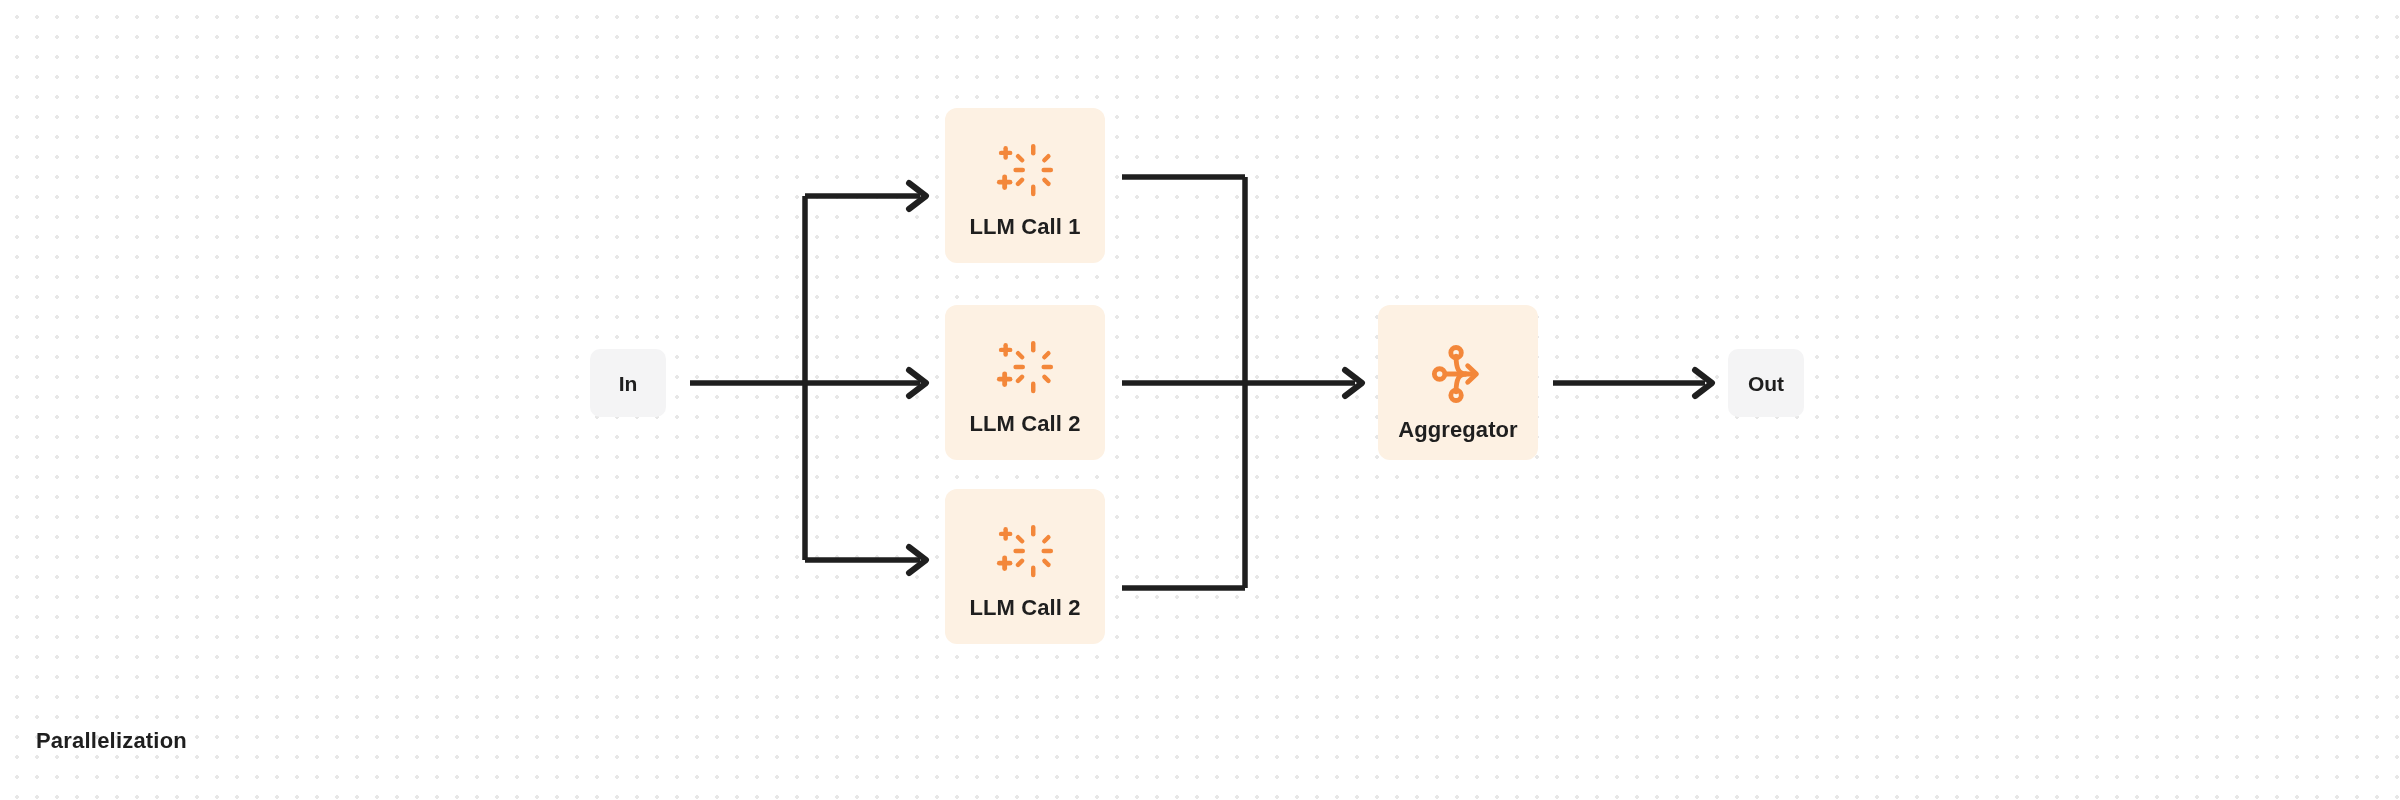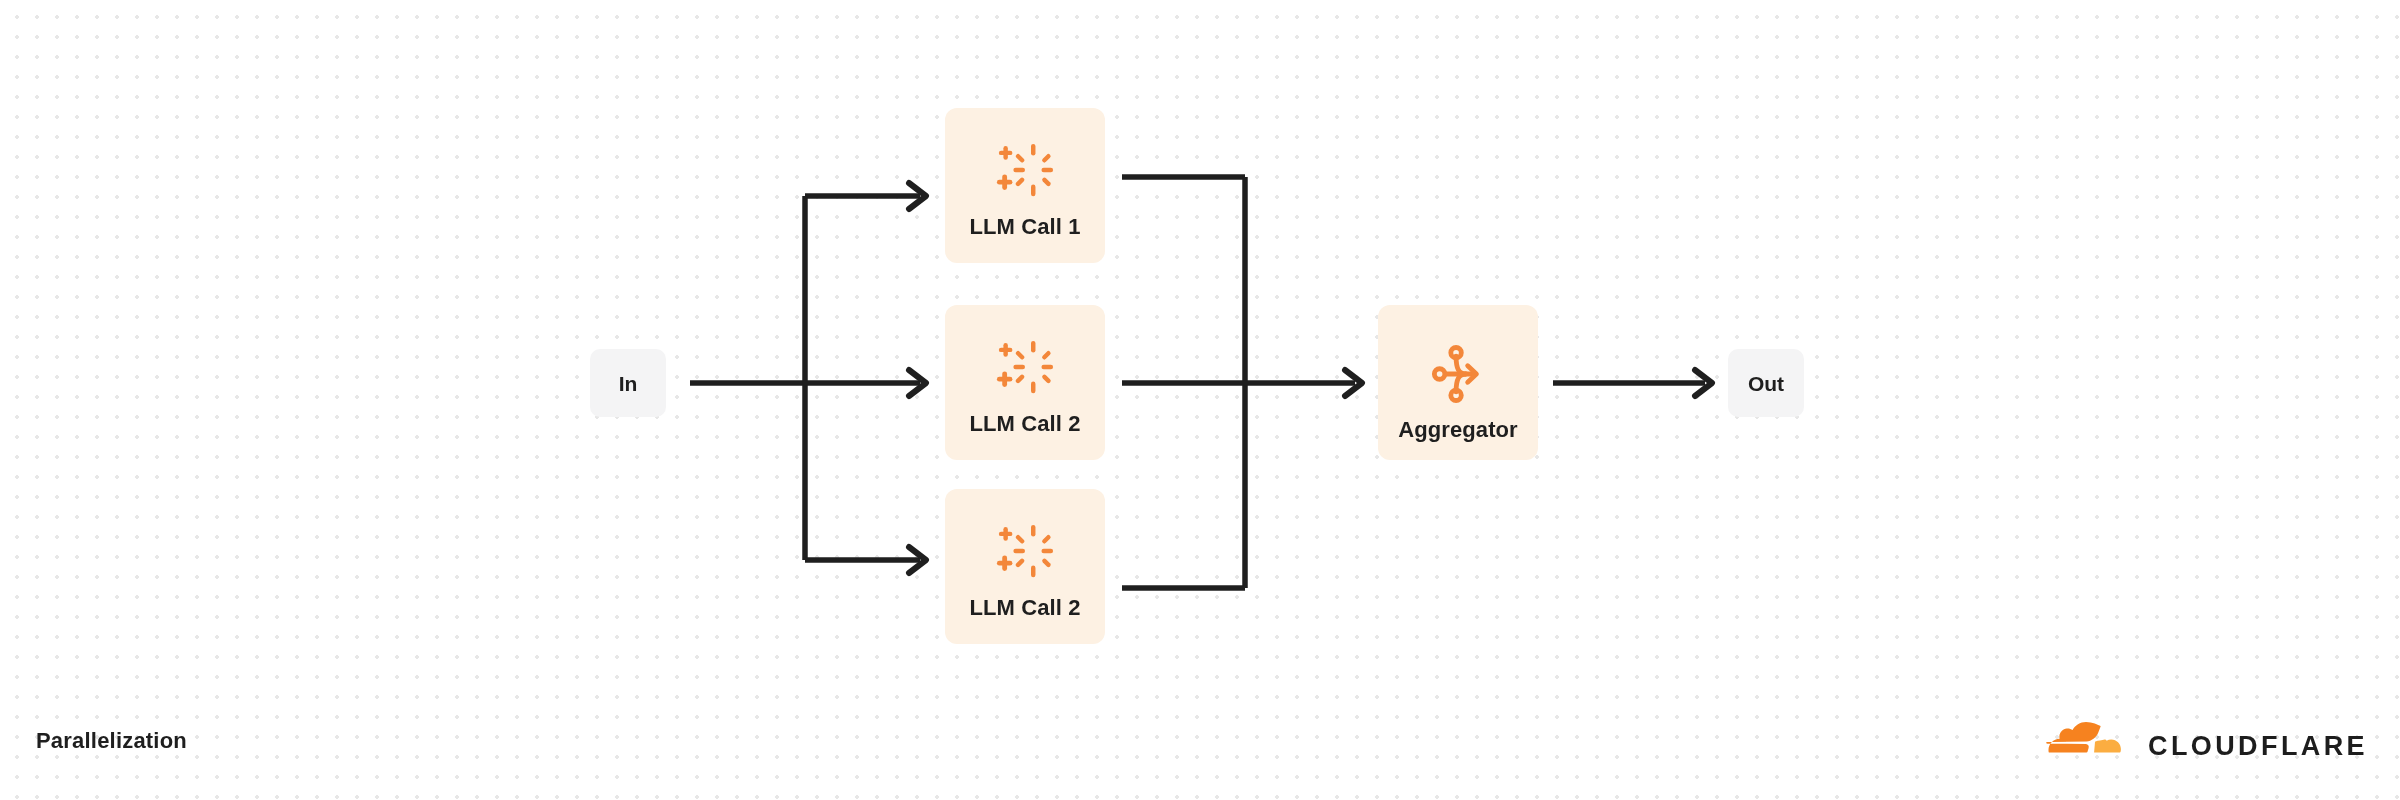--- a/index.html
+++ b/index.html
@@ -251,32 +251,14 @@
     </svg>
     <span class="node-label">Aggregator</span>
   </div>
 
   <div class="node node-io" style="left:1728px; top:349px;justify-content:center;">
     <span class="io-label">Out</span>
   </div>
 
   <div id="caption">Parallelization</div>
 
-  <div id="brand">
-    <svg width="118" height="48" viewBox="0 0 118 48" xmlns="http://www.w3.org/2000/svg">
-
-      <path d="M84 18.5 c-1.6 0 -3.2 0.3 -4.6 0.9 c-0.2 0.1 -0.4 0.3 -0.4 0.6
-               l-0.9 10.2 c0 0.2 0.1 0.4 0.3 0.4 h25.4 c0.3 0 0.6 -0.2 0.7 -0.5
-               c0.3 -1 0.4 -2 0.4 -3 c0 -5.3 -4.3 -9.6 -9.6 -9.6
-               c-1.7 0 -3.3 0.4 -4.7 1.2 C89 16.2 86.7 18.5 84 18.5 z" fill="#fbad41"></path>
-
-      <path d="M70.5 30.6 c0.5 0 0.9 -0.3 1 -0.8 l1.1 -3.8 c0.3 -1 0.2 -2 -0.3 -2.8
-               c-0.5 -0.8 -1.3 -1.2 -2.3 -1.3 l-39.3 -0.5 c-0.2 0 -0.4 -0.1 -0.5 -0.3
-               c-0.1 -0.2 -0.1 -0.4 0 -0.6 c0.1 -0.3 0.4 -0.5 0.8 -0.6 l39.6 -0.5
-               c4.7 -0.2 9.8 -4 11.6 -8.7 l2.3 -5.9 c0.1 -0.2 0.1 -0.5 0.1 -0.7
-               C82.1 2.9 76.4 0 70 0 C64.1 0 59.1 3.3 56.6 8.1 c-1.6 -1.2 -3.6 -1.8 -5.8 -1.6
-               c-3.9 0.4 -7 3.5 -7.4 7.4 c-0.1 1 0 2 0.2 2.9 C37.3 17 32.5 22 32.5 28.1
-               c0 0.6 0 1.1 0.1 1.6 c0 0.5 0.4 0.9 0.9 0.9 z" fill="#f6821f"></path>
-    </svg>
-    <span id="brand-wordmark">CLOUDFLARE</span>
-  </div>
 
 </div>
 
 </body></html>

